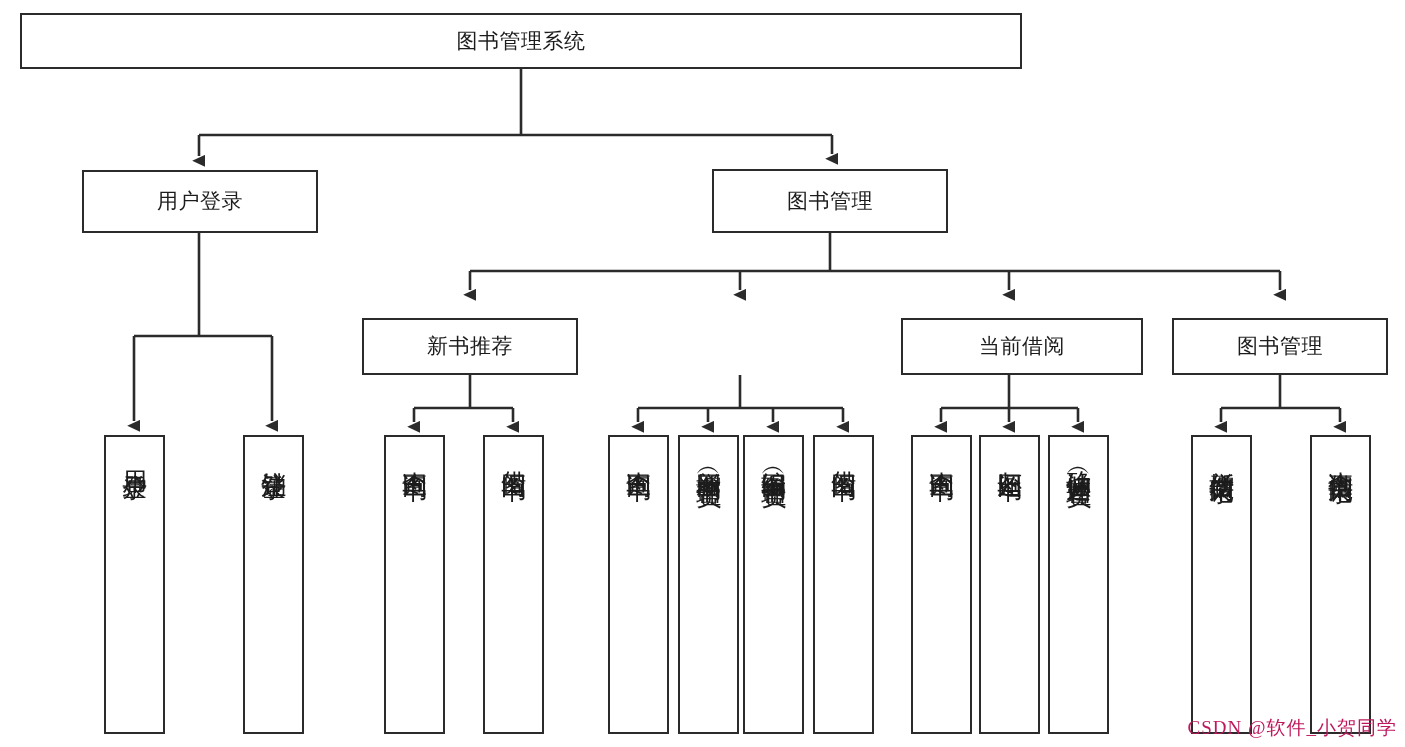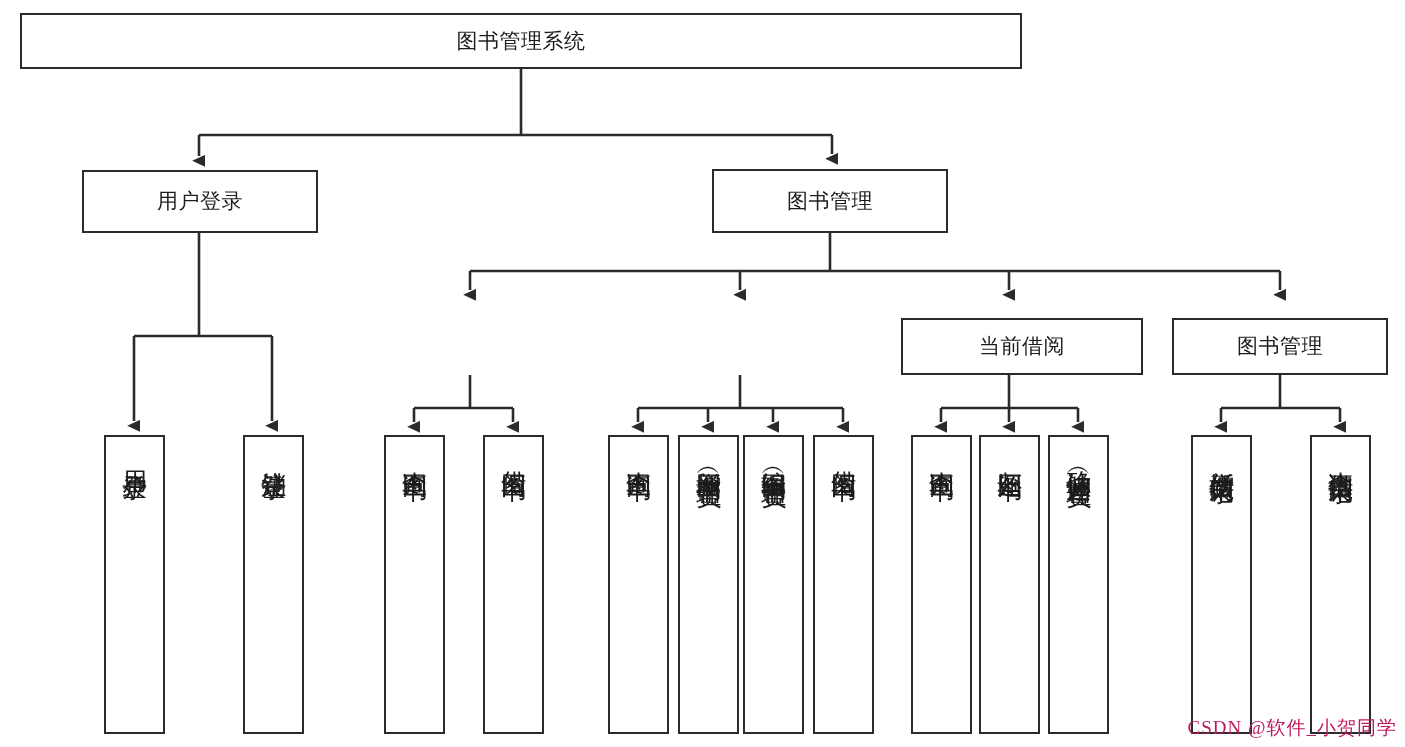--- a/index.html
+++ b/index.html
@@ -117,20 +117,21 @@
       <path d="M1340,408 L1340,422" marker-end="url(#arw)"></path>
     </g>
   </svg>
 
   <div class="node h root" style="left:20px;top:13px;width:1002px;height:56px;">图书管理系统</div>
 
   <div class="node h" style="left:82px;top:170px;width:236px;height:63px;">用户登录</div>
 
   <div class="node h" style="left:712px;top:169px;width:236px;height:64px;">图书管理</div>
 
+  <div class="node h" style="left:362px;top:318px;width:216px;height:57px;">新书推荐</div>
 
 
   <div class="node h" style="left:901px;top:318px;width:242px;height:57px;">当前借阅</div>
 
   <div class="node h" style="left:1172px;top:318px;width:216px;height:57px;">图书管理</div>
 
   <div class="node v" style="left:104px;top:435px;width:61px;height:299px;">
     <span class="vtxt">用户登录</span>
   </div>
   <div class="node v" style="left:243px;top:435px;width:61px;height:299px;">

